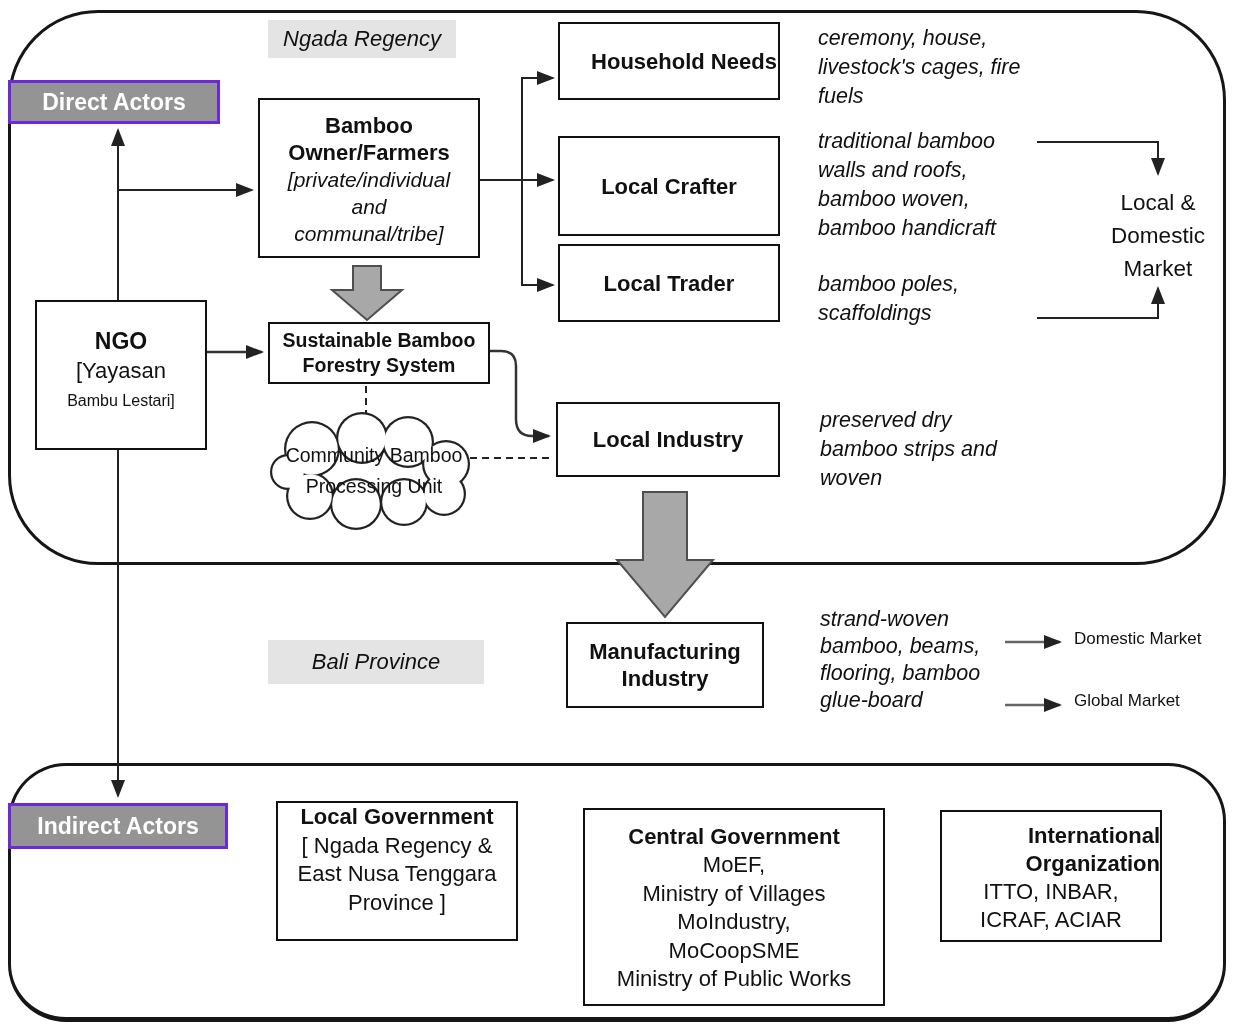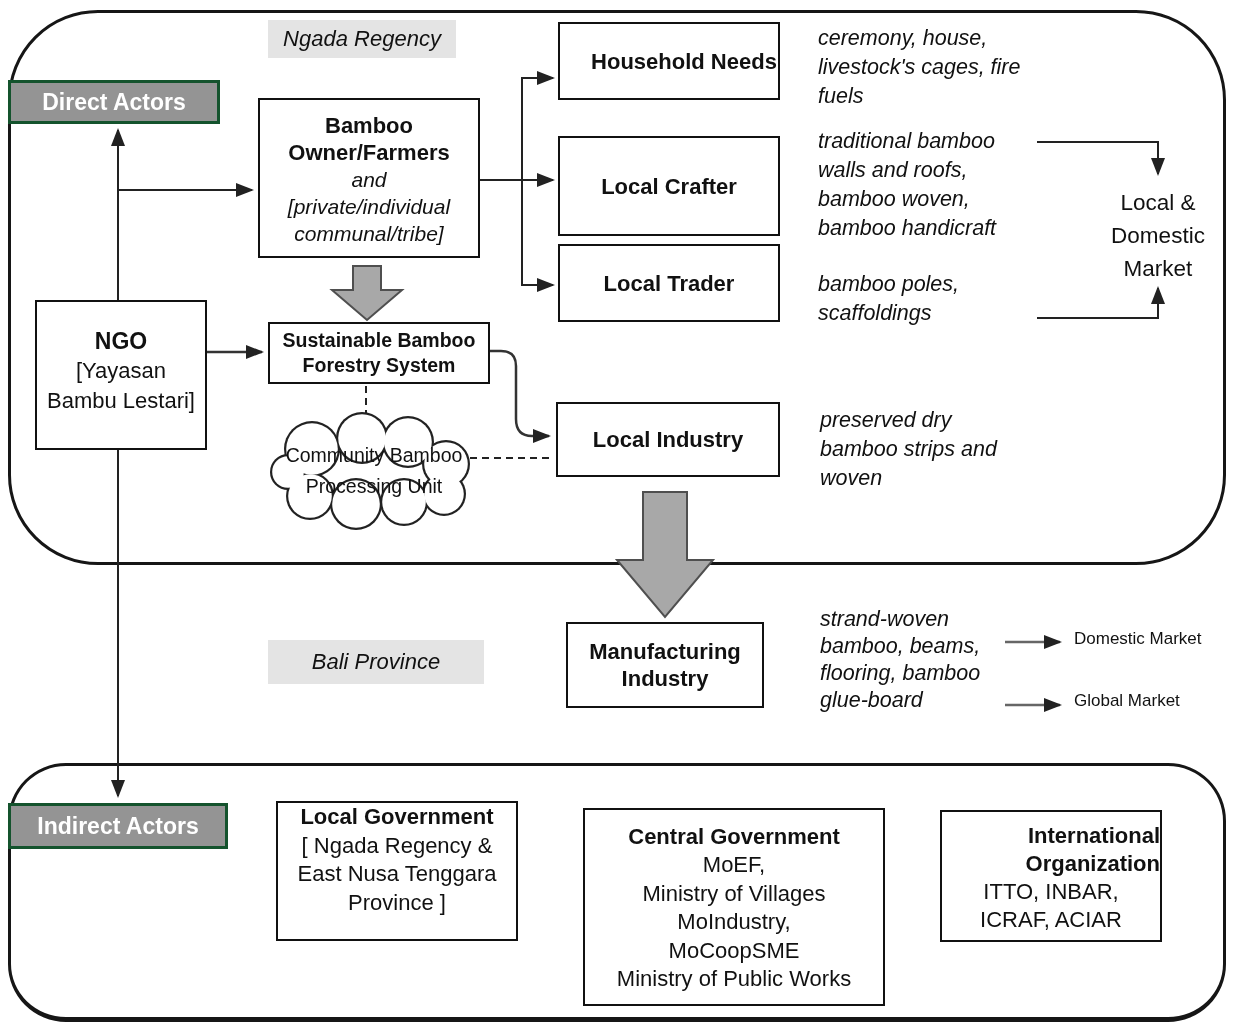--- a/index.html
+++ b/index.html
@@ -7,21 +7,21 @@
          font-family:"Liberation Sans","DejaVu Sans",sans-serif;color:#111;}
   .container{position:absolute;border:3px solid #161616;background:transparent;z-index:1;}
   #direct-container{left:8px;top:10px;width:1212px;height:549px;border-radius:90px;}
   #indirect-container{left:8px;top:763px;width:1212px;height:251px;border-radius:58px;border-bottom-width:5px;}
   svg.overlay{position:absolute;left:0;top:0;z-index:2;}
   .box{position:absolute;background:#fff;border:2.5px solid #111;text-align:center;z-index:3;box-sizing:border-box;}
   .box-title{font-weight:bold;font-size:22px;line-height:27px;display:block;}
   .box-sub{font-size:21px;line-height:27px;display:block;}
   .italic{font-style:italic;}
   .flexc{display:flex;align-items:center;justify-content:center;}
-  .seclabel{position:absolute;background:#949494;border:3px solid #14532d;color:#fff;
+  .seclabel{position:absolute;background:#949494;border:3px solid #6d28d9;color:#fff;
             font-weight:bold;font-size:23px;z-index:4;box-sizing:border-box;
             display:flex;align-items:center;justify-content:center;}
   .tag{position:absolute;background:#e4e4e4;font-style:italic;font-size:22px;z-index:3;
        display:flex;align-items:center;justify-content:center;}
   .ann{position:absolute;font-style:italic;font-size:21.5px;line-height:29px;z-index:3;}
   .markettxt{position:absolute;font-size:17px;z-index:3;}
   .cloud-text{position:absolute;left:284px;top:440px;width:180px;text-align:center;
               font-size:19.5px;line-height:31px;z-index:3;}
 </style>
 </head>
@@ -91,29 +91,29 @@
   </svg>
 
   <div class="tag" style="left:268px;top:20px;width:188px;height:38px;">Ngada Regency</div>
   <div class="tag" style="left:268px;top:640px;width:216px;height:44px;">Bali Province</div>
 
   <div class="seclabel" style="left:8px;top:80px;width:212px;height:44px;">Direct Actors</div>
   <div class="seclabel" style="left:8px;top:803px;width:220px;height:46px;">Indirect Actors</div>
 
   <div class="box" style="left:258px;top:98px;width:222px;height:160px;padding-top:12px;">
     <span class="box-title">Bamboo Owner/Farmers</span>
+    <span class="box-sub italic">[private/individual</span>
     <span class="box-sub italic">and</span>
-    <span class="box-sub italic">[private/individual</span>
     <span class="box-sub italic">communal/tribe]</span>
   </div>
 
   <div class="box" style="left:35px;top:300px;width:172px;height:150px;padding-top:24px;">
     <span class="box-title" style="font-size:23px;line-height:30px;">NGO</span>
     <span class="box-sub" style="font-size:22px;line-height:30px;">[Yayasan</span>
-    <span class="box-sub" style="font-size:22px;line-height:30px;">Bambu Lestari]</span>
+    <span class="box-sub" style="font-size:16px;line-height:30px;">Bambu Lestari]</span>
   </div>
 
   <div class="box flexc" style="left:558px;top:22px;width:222px;height:78px;padding-left:30px;">
     <span class="box-title">Household Needs</span>
   </div>
   <div class="box flexc" style="left:558px;top:136px;width:222px;height:100px;">
     <span class="box-title">Local Crafter</span>
   </div>
   <div class="box flexc" style="left:558px;top:244px;width:222px;height:78px;">
     <span class="box-title">Local Trader</span>

